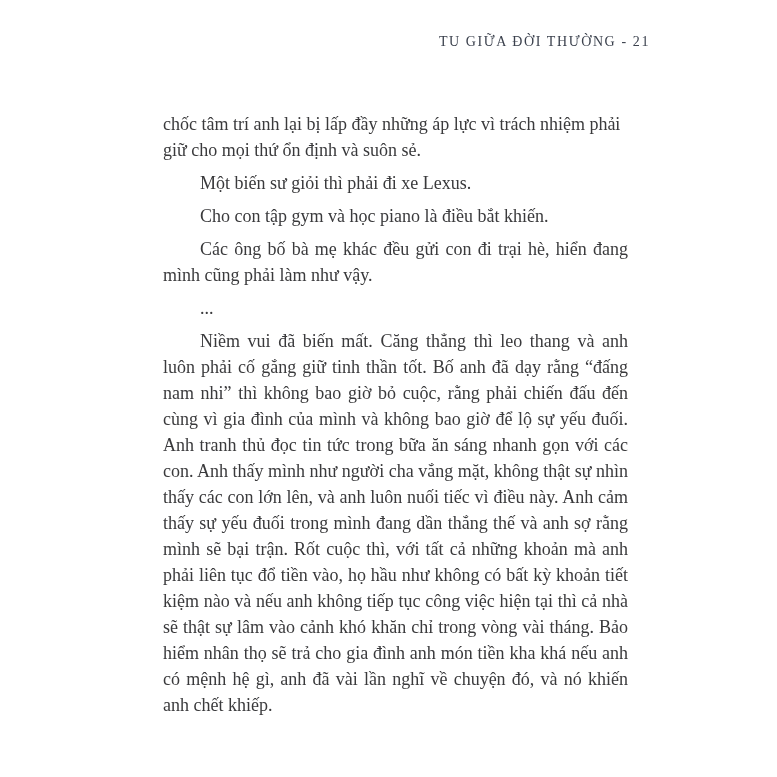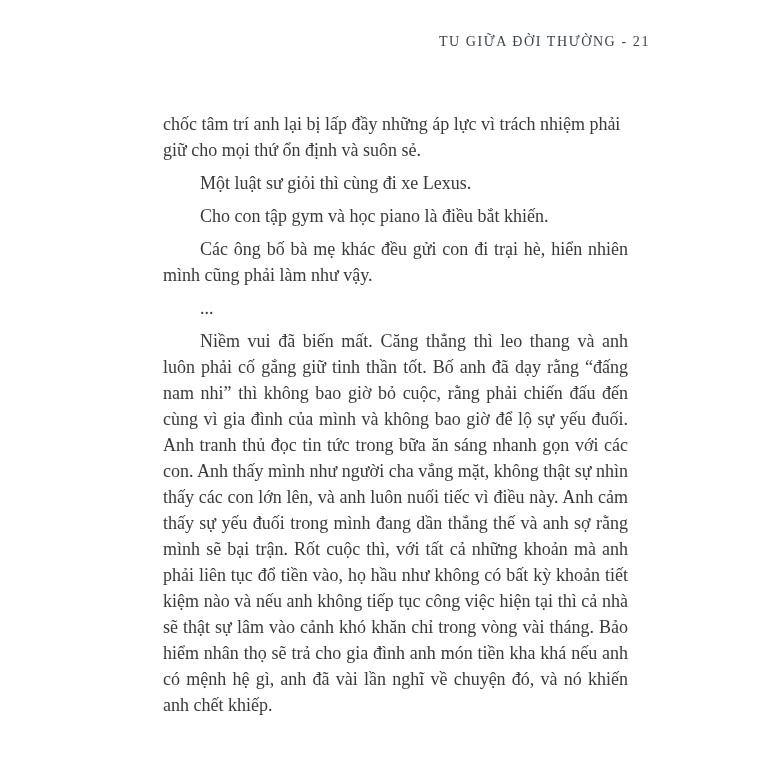--- a/index.html
+++ b/index.html
@@ -50,20 +50,20 @@
 </style>
 </head>
 <body>
 
 <div class="page">
 
   <div class="running-header">TU GIỮA ĐỜI THƯỜNG - 21</div>
 
   <div class="text-column">
     <p class="noj">chốc tâm trí anh lại bị lấp đầy những áp lực vì trách nhiệm phải giữ cho mọi thứ ổn định và suôn sẻ.</p>
-    <p class="ind noj">Một luật sư giỏi thì cùng đi xe Lexus.</p>
+    <p class="ind noj">Một biến sư giỏi thì phải đi xe Lexus.</p>
     <p class="ind noj">Cho con tập gym và học piano là điều bắt khiến.</p>
-    <p class="ind">Các ông bố bà mẹ khác đều gửi con đi trại hè, hiển nhiên mình cũng phải làm như vậy.</p>
+    <p class="ind">Các ông bố bà mẹ khác đều gửi con đi trại hè, hiển đang mình cũng phải làm như vậy.</p>
     <p class="ind noj">...</p>
     <p class="ind">Niềm vui đã biến mất. Căng thẳng thì leo thang và anh luôn phải cố gắng giữ tinh thần tốt. Bố anh đã dạy rằng “đấng nam nhi” thì không bao giờ bỏ cuộc, rằng phải chiến đấu đến cùng vì gia đình của mình và không bao giờ để lộ sự yếu đuối. Anh tranh thủ đọc tin tức trong bữa ăn sáng nhanh gọn với các con. Anh thấy mình như người cha vắng mặt, không thật sự nhìn thấy các con lớn lên, và anh luôn nuối tiếc vì điều này. Anh cảm thấy sự yếu đuối trong mình đang dần thắng thế và anh sợ rằng mình sẽ bại trận. Rốt cuộc thì, với tất cả những khoản mà anh phải liên tục đổ tiền vào, họ hầu như không có bất kỳ khoản tiết kiệm nào và nếu anh không tiếp tục công việc hiện tại thì cả nhà sẽ thật sự lâm vào cảnh khó khăn chỉ trong vòng vài tháng. Bảo hiểm nhân thọ sẽ trả cho gia đình anh món tiền kha khá nếu anh có mệnh hệ gì, anh đã vài lần nghĩ về chuyện đó, và nó khiến anh chết khiếp.</p>
   </div>
 
 </div>
 
 </body></html>

